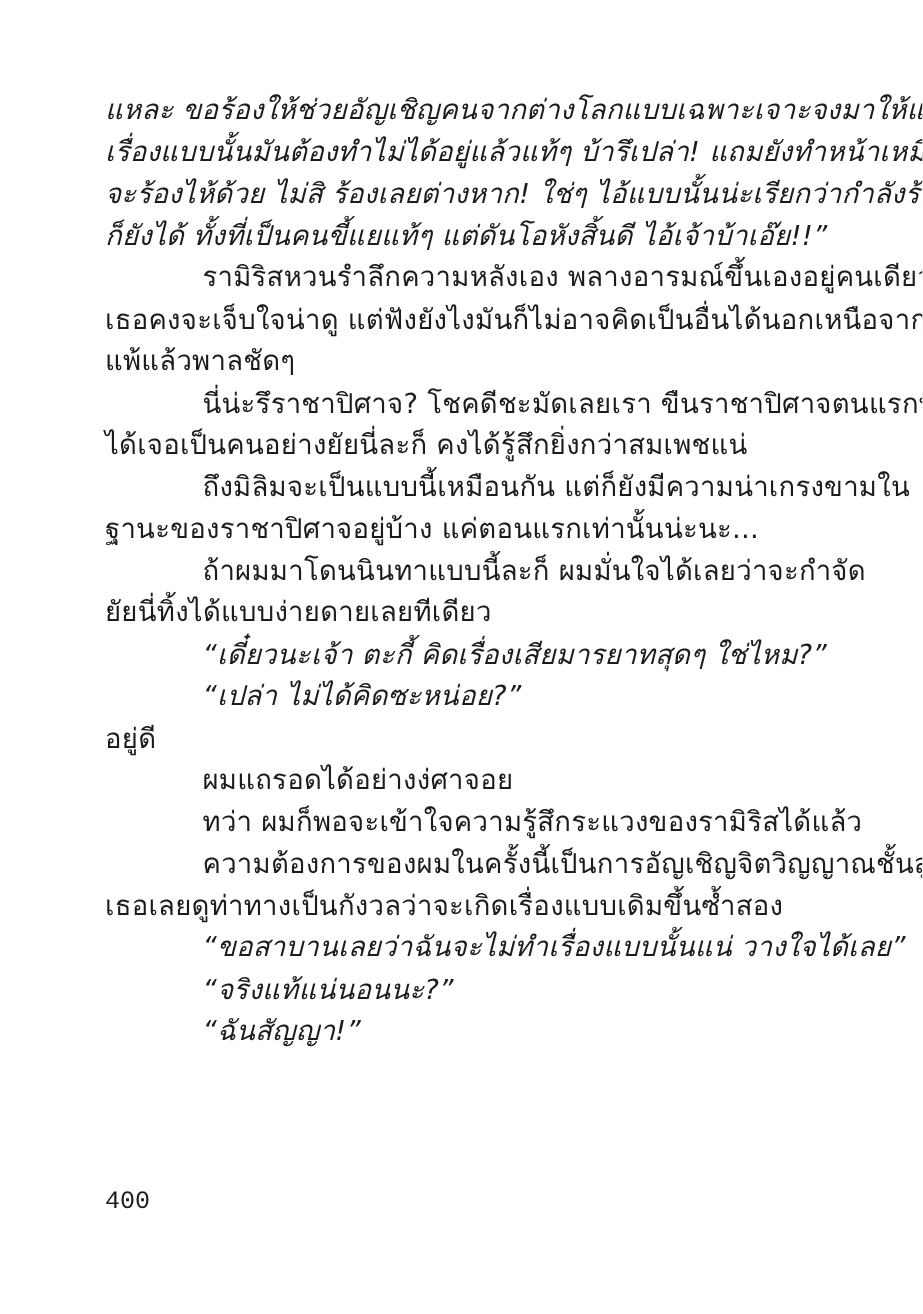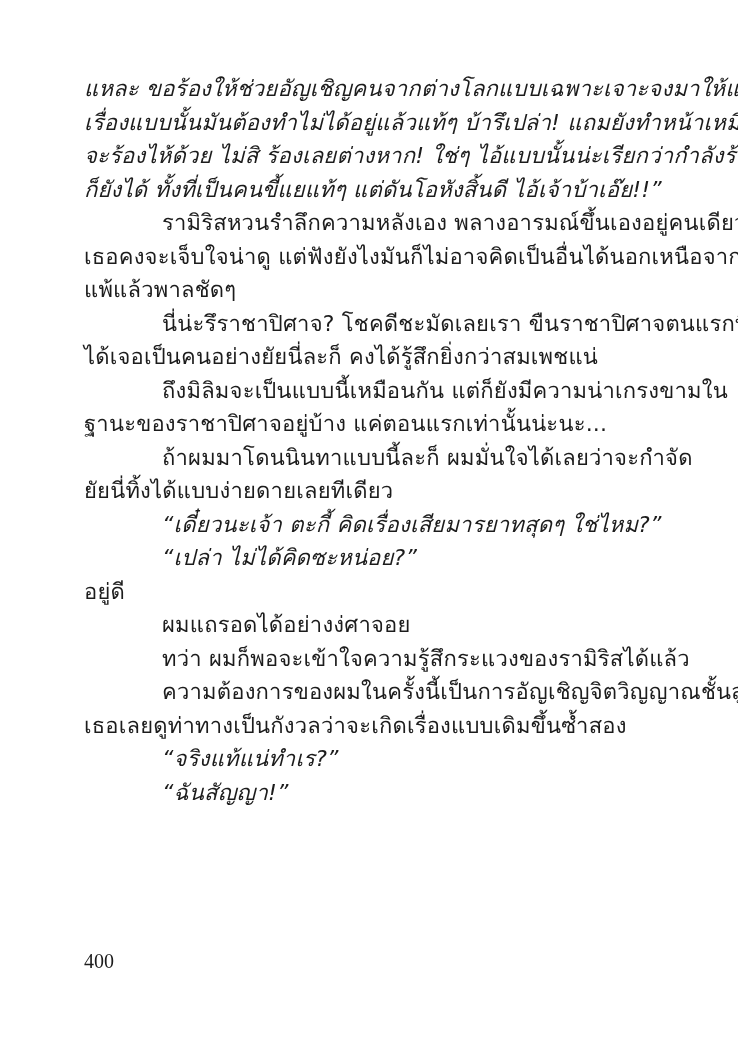--- a/index.html
+++ b/index.html
@@ -33,21 +33,21 @@
   .line.indent {
     padding-left: 78px;
   }
   .line.italic {
     font-style: italic;
   }
   .page-number {
     position: absolute;
     left: 84px;
     top: 950px;
-    font-family: Liberation Serif, serif;
+    font-family: Liberation Mono, monospace;
     font-size: 20px;
     color: #1c1c1c;
   }
 </style>
 </head>
 <body>
 
 <div class="page">
   <div class="text-block" id="text-block">
       <div class="line italic">แหละ ขอร้องให้ช่วยอัญเชิญคนจากต่างโลกแบบเฉพาะเจาะจงมาให้แน่ะ</div>
@@ -63,17 +63,18 @@
       <div class="line">ฐานะของราชาปิศาจอยู่บ้าง แค่ตอนแรกเท่านั้นน่ะนะ...</div>
       <div class="line indent">ถ้าผมมาโดนนินทาแบบนี้ละก็ ผมมั่นใจได้เลยว่าจะกำจัด</div>
       <div class="line">ยัยนี่ทิ้งได้แบบง่ายดายเลยทีเดียว</div>
       <div class="line indent italic">“เดี๋ยวนะเจ้า ตะกี้ คิดเรื่องเสียมารยาทสุดๆ ใช่ไหม?”</div>
       <div class="line indent italic">“เปล่า ไม่ได้คิดซะหน่อย?”</div>
       <div class="line">อยู่ดี</div>
       <div class="line indent">ผมแถรอดได้อย่างง่ศาจอย</div>
       <div class="line indent">ทว่า ผมก็พอจะเข้าใจความรู้สึกระแวงของรามิริสได้แล้ว</div>
       <div class="line indent">ความต้องการของผมในครั้งนี้เป็นการอัญเชิญจิตวิญญาณชั้นสูง</div>
       <div class="line">เธอเลยดูท่าทางเป็นกังวลว่าจะเกิดเรื่องแบบเดิมขึ้นซ้ำสอง</div>
-      <div class="line indent italic">“จริงแท้แน่ทำเร?”</div>
+      <div class="line indent italic">“ขอสาบานเลยว่าฉันจะไม่ทำเรื่องแบบนั้นแน่ วางใจได้เลย”</div>
+      <div class="line indent italic">“จริงแท้แน่นอนนะ?”</div>
       <div class="line indent italic">“ฉันสัญญา!”</div>
     </div>
   <div class="page-number">400</div>
 </div>
 
 </body></html>

